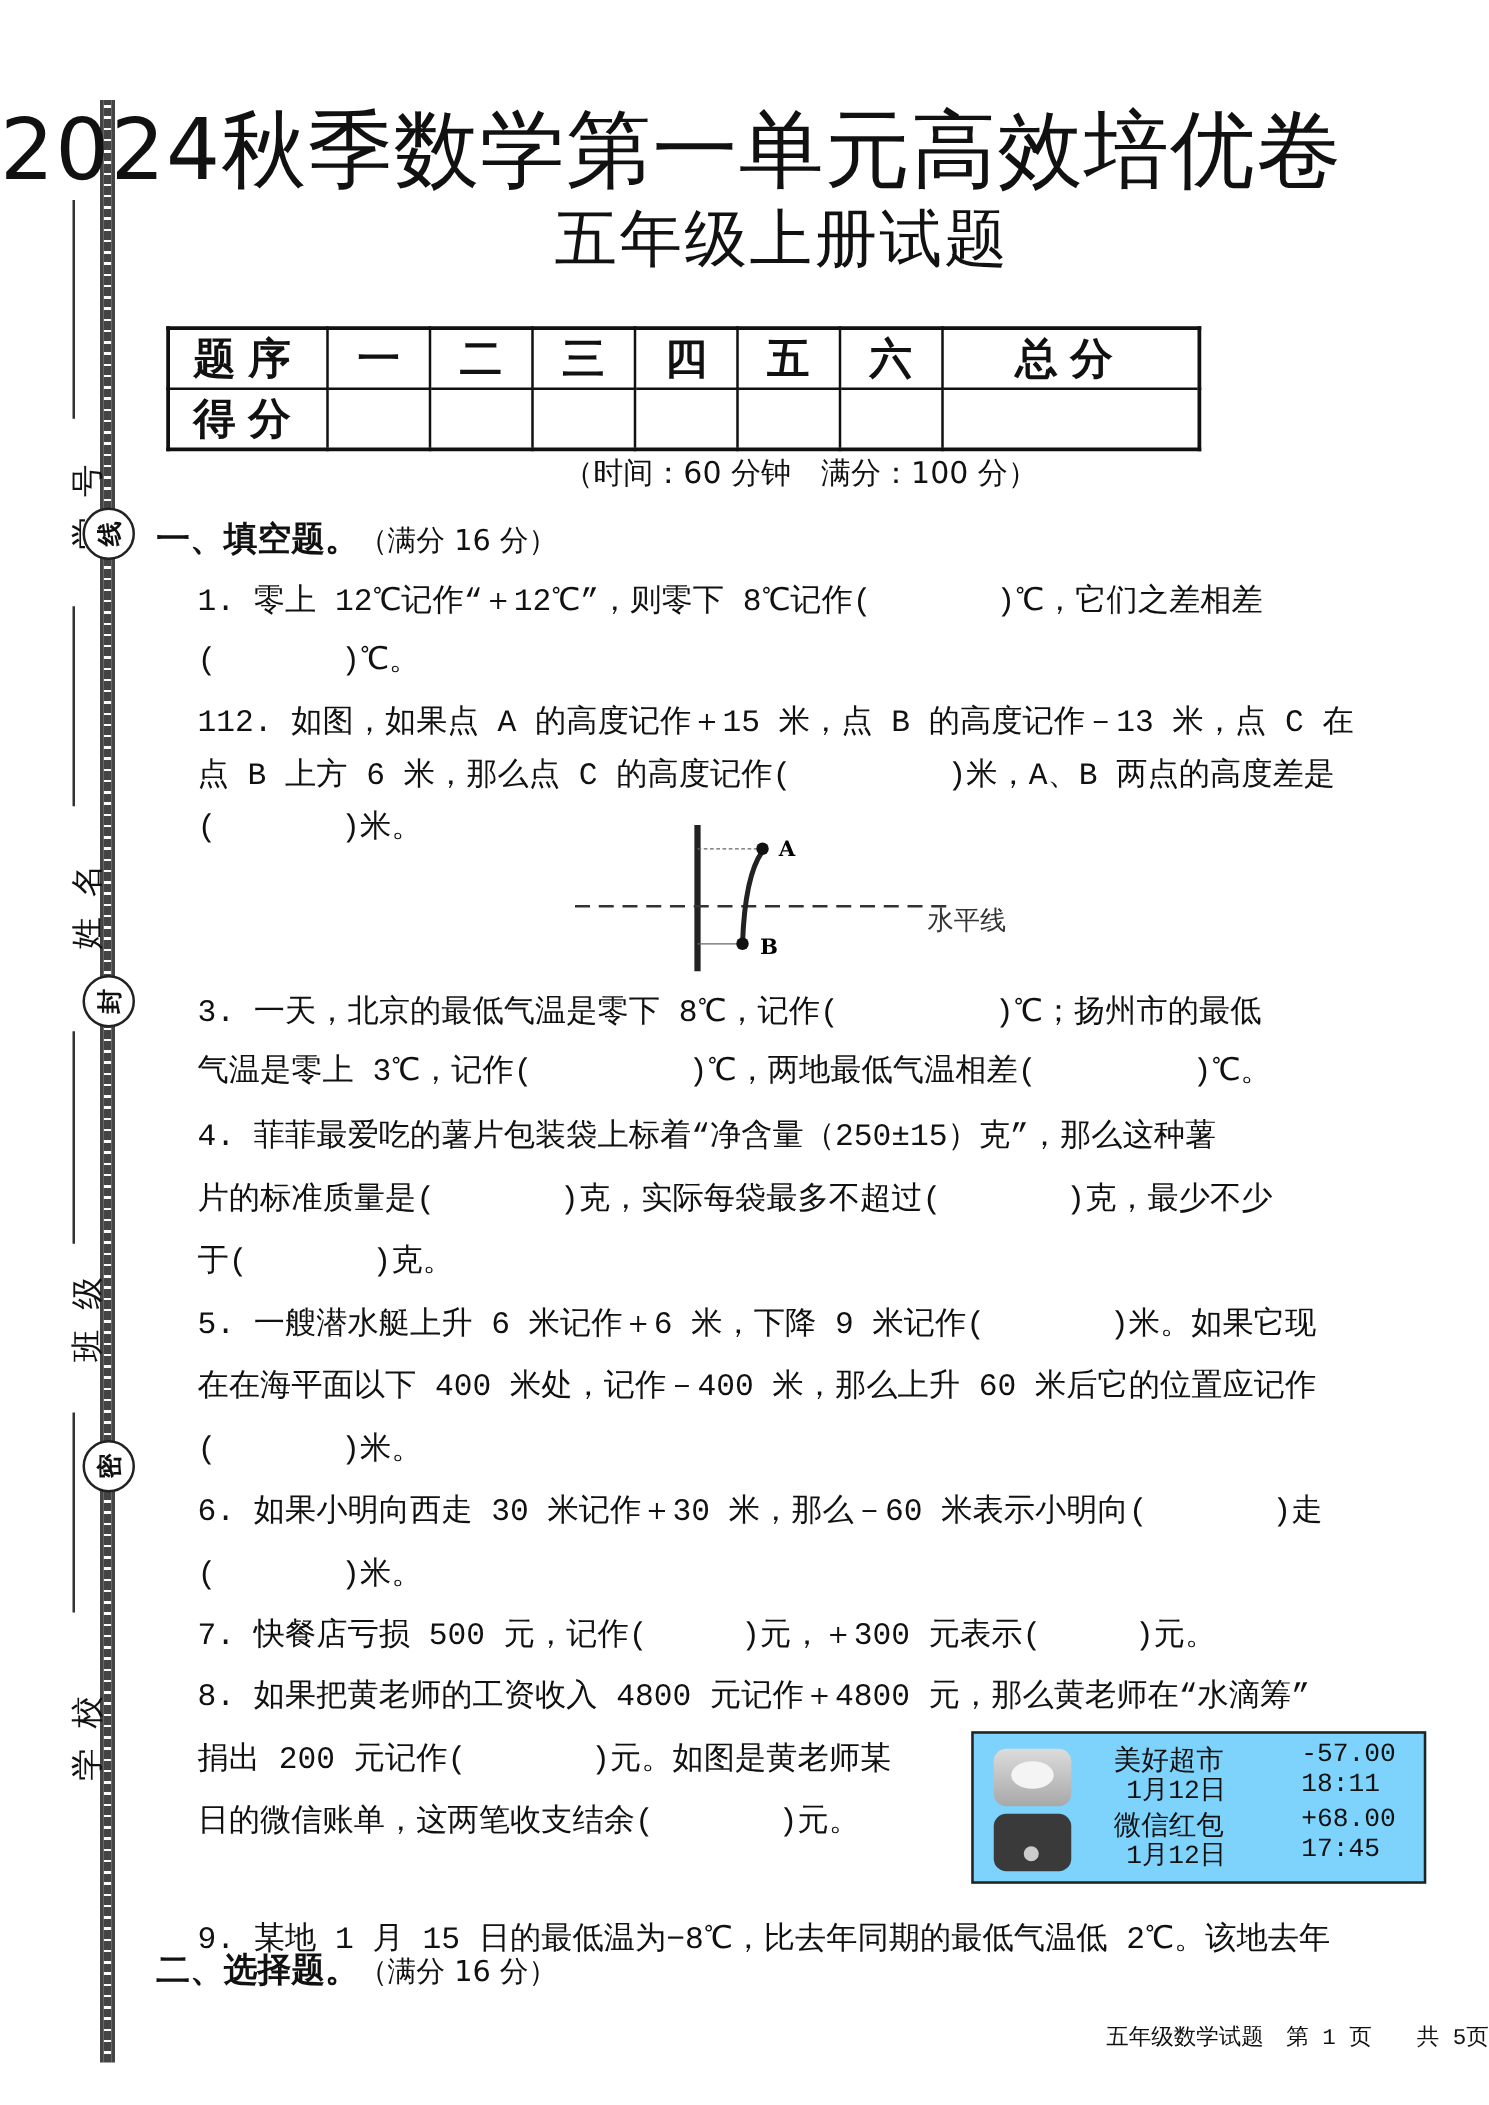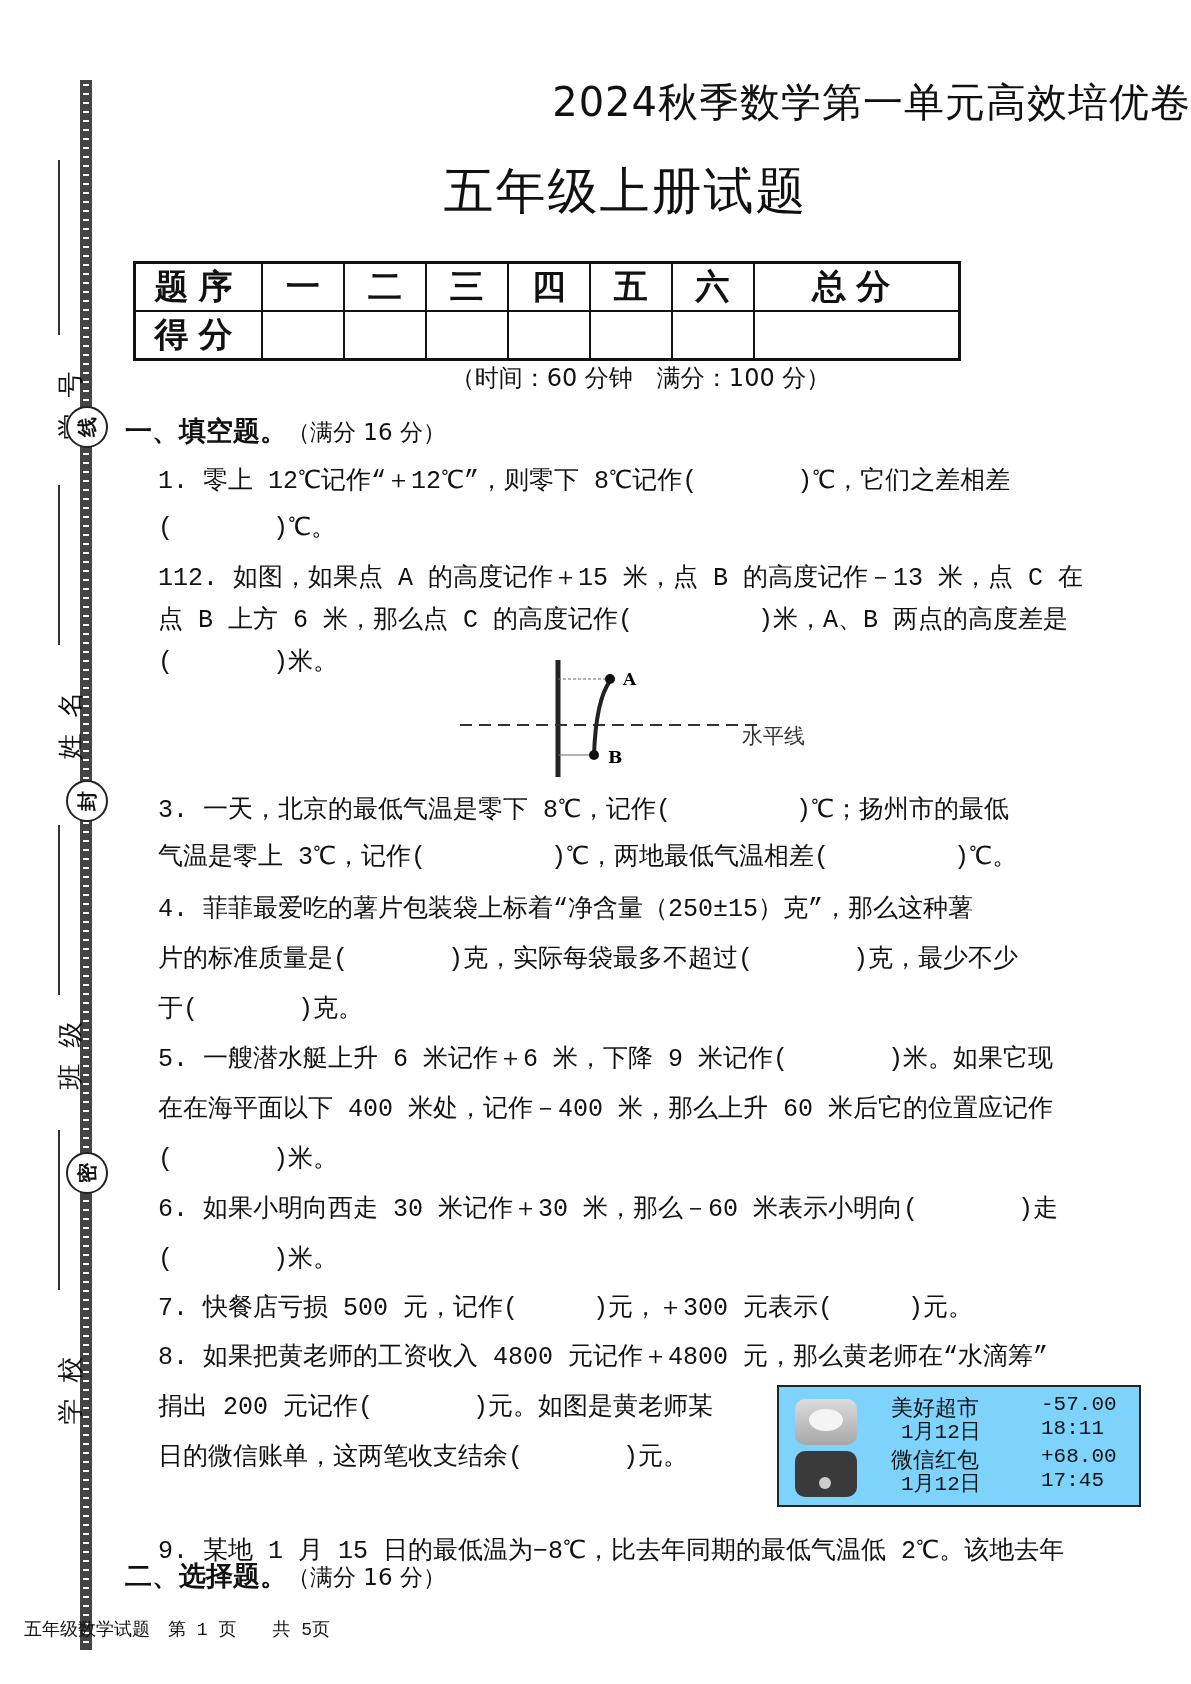--- a/index.html
+++ b/index.html
@@ -11,21 +11,21 @@
   .binding-strip { position: absolute; left: 80px; top: 80px; width: 12px; height: 1570px;
     background: repeating-linear-gradient(to bottom, #444 0 4px, #fff 4px 6px, #444 6px 9px);
     border-left: 3px solid #444; border-right: 3px solid #444; box-sizing: border-box; }
   .seal { position: absolute; left: 66px; width: 38px; height: 38px; border: 2px solid #222; border-radius: 50%;
     background: #fff; display: flex; align-items: center; justify-content: center; font-size: 20px; font-weight: bold;
     transform: rotate(-90deg); }
   .field-label { position: absolute; left: 28px; font-size: 26px; transform: rotate(-90deg); transform-origin: center; white-space: nowrap; letter-spacing: 16px; }
   .field-line { position: absolute; left: 58px; width: 1.5px; background: #333; }
 
   
-  .title { position: absolute; left: 0; width: 1191px; top: 75px; text-align: right; font-size: 40px; font-weight: 500; letter-spacing: 1px; }
+  .title { position: absolute; left: 0; width: 1191px; top: 75px; text-align: left; font-size: 68px; font-weight: 500; letter-spacing: 1px; }
   .title2 { position: absolute; left: 0; width: 1191px; top: 158px; text-align: center; font-size: 50px; letter-spacing: 2px; padding-left: 60px; box-sizing: border-box; }
 
   
   table.score { position: absolute; left: 133px; top: 261px; width: 828px; border-collapse: collapse; border: 3px solid #111; }
   table.score td { border: 2px solid #111; height: 42px; text-align: center; font-size: 34px; font-weight: bold; padding: 0; }
   table.score td.rh { width: 125px; letter-spacing: 10px; }
 
   .meta { position: absolute; left: 0; width: 1191px; top: 362px; text-align: center; font-size: 24px; padding-left: 90px; box-sizing: border-box; }
 
   .section { position: absolute; left: 125px; font-size: 27px; font-weight: bold; }
@@ -38,21 +38,21 @@
 
   
   .wallet { position: absolute; left: 777px; top: 1385px; width: 360px; height: 118px; border: 2px solid #222; background: #7dd3fc; }
   .wrow { position: absolute; left: 12px; width: 340px; height: 52px; }
   .wicon { position: absolute; left: 4px; top: 4px; width: 62px; height: 46px; border-radius: 10px; }
   .wname { position: absolute; left: 100px; top: -2px; font-size: 22px; }
   .wdate { position: absolute; left: 110px; top: 22px; font-size: 21px; }
   .wamt { position: absolute; left: 250px; top: -2px; font-size: 21px; }
   .wtime { position: absolute; left: 250px; top: 22px; font-size: 21px; }
 
-  .footer { position: absolute; left: 0; width: 1191px; top: 1617px; text-align: left; font-size: 18px; padding-left: 24px; box-sizing: border-box; }
+  .footer { position: absolute; left: 0; width: 1191px; top: 1617px; text-align: right; font-size: 18px; padding-left: 24px; box-sizing: border-box; }
 </style>
 </head>
 <body>
 
 <div class="binding-strip"></div>
 
 <div class="field-line" style="top:160px;height:175px;"></div>
 <div class="field-label sans" style="top:380px;">学号</div>
 <div class="seal sans" style="top:406px;">线</div>
 

